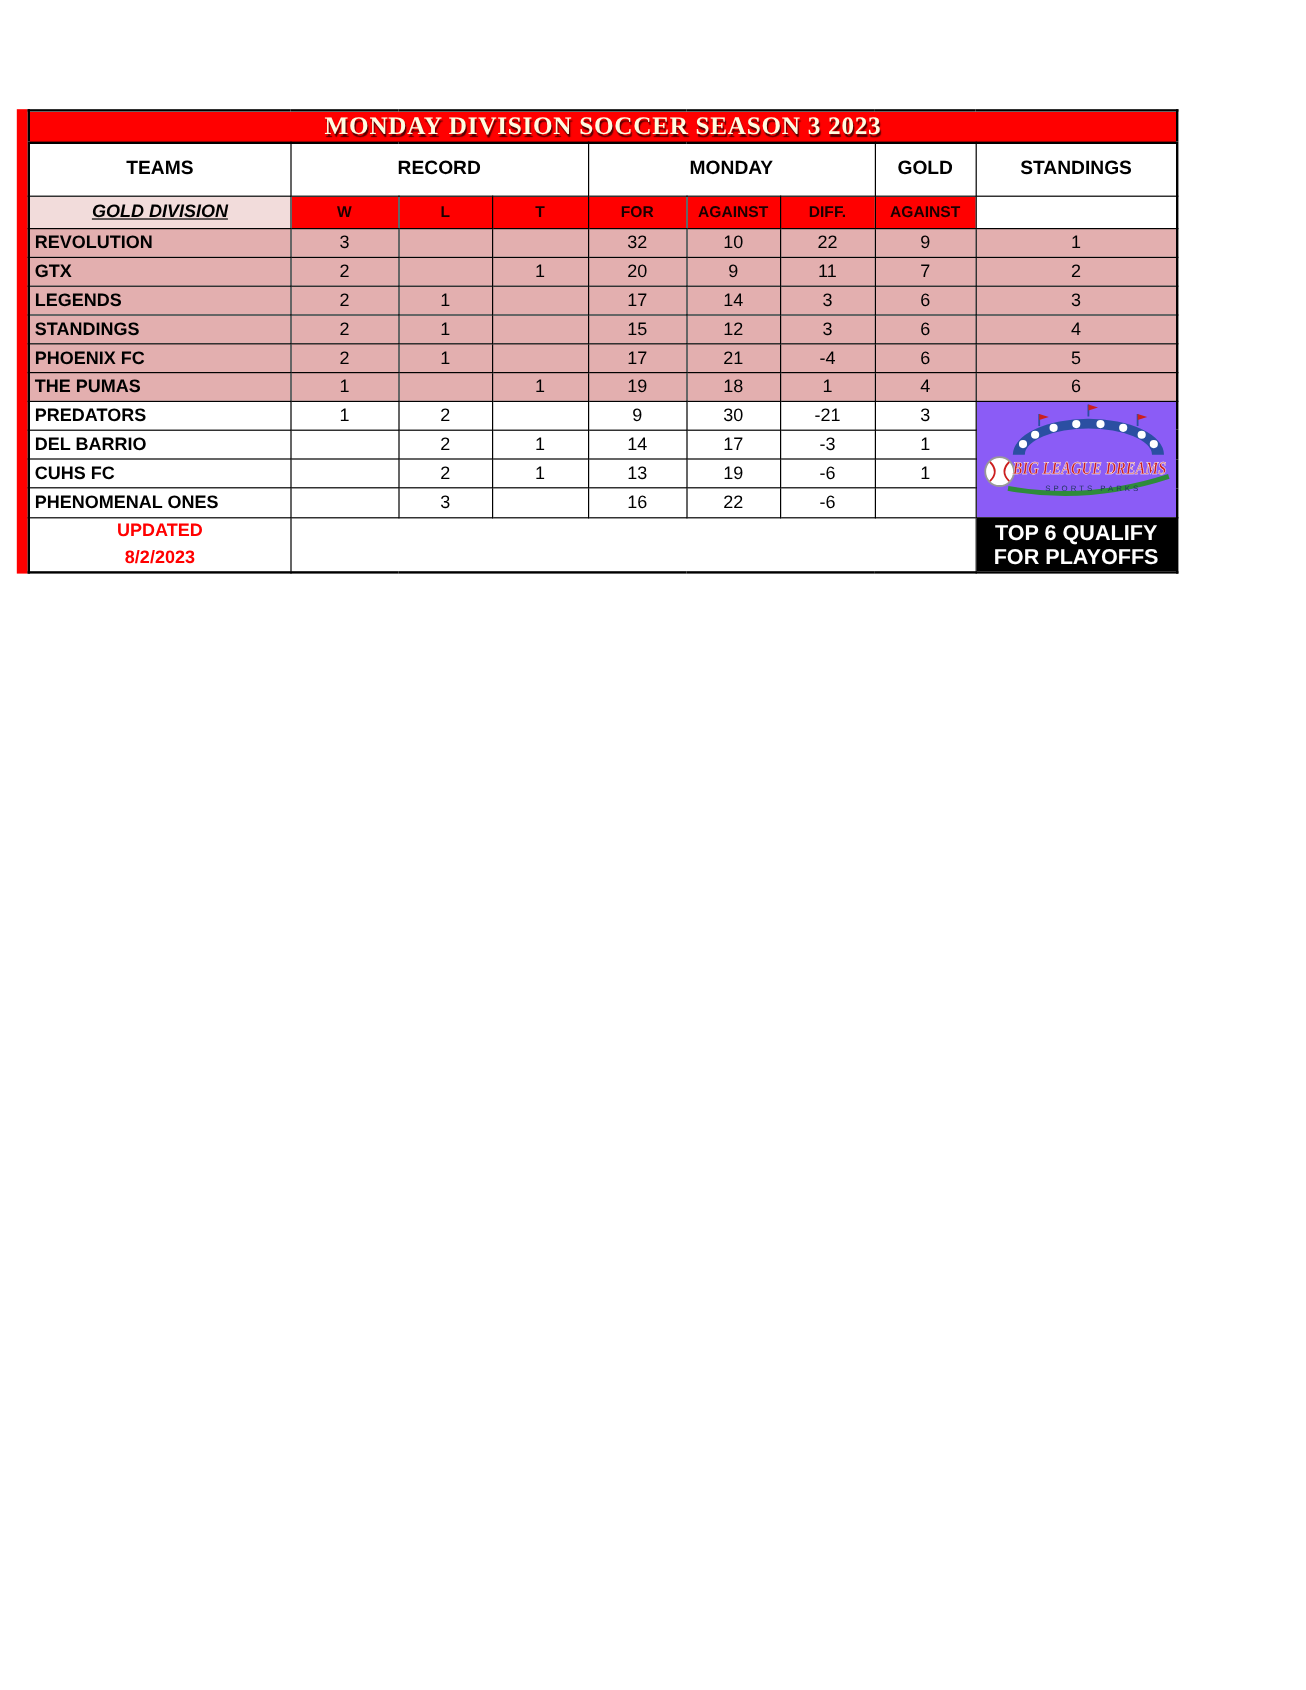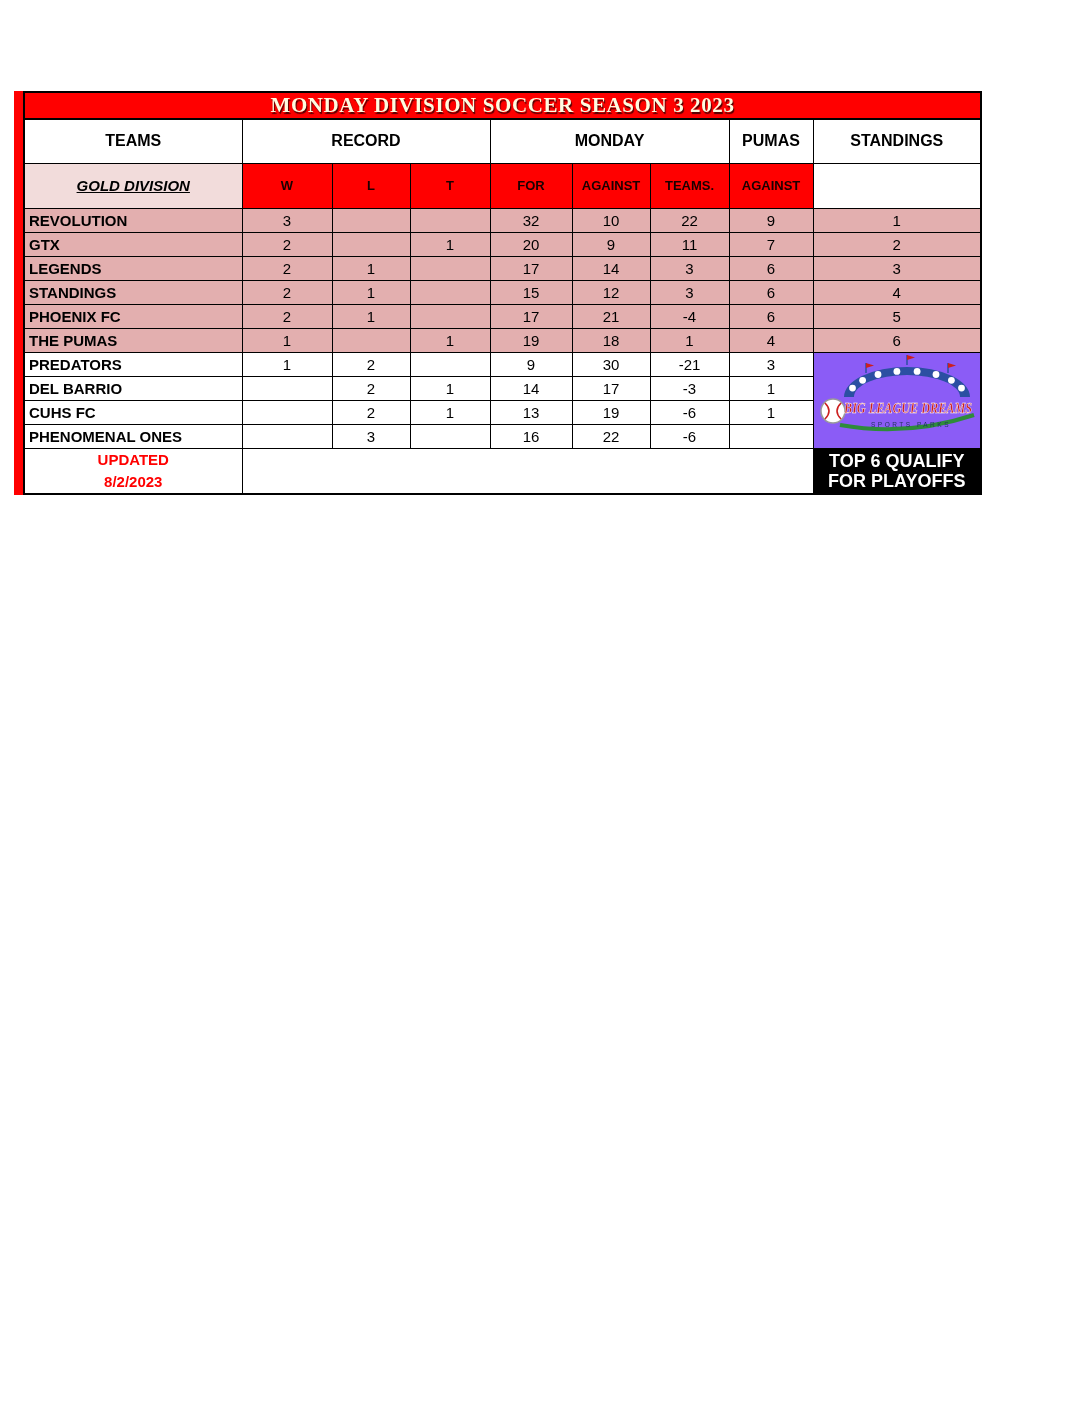--- a/index.html
+++ b/index.html
@@ -23,21 +23,21 @@
   tr.title-row{height:14px;}
   .title-cell{
     background:#ff0000;text-align:center;
     font-family:"Liberation Serif", serif;font-weight:bold;font-size:21px;
     color:#fffbe0;letter-spacing:.6px;
     text-shadow:1px 2px 1px rgba(70,0,0,.95);
     border-bottom:2px solid #000;
   }
   tr.header-row{height:44px;}
   tr.header-row td{font-weight:bold;text-align:center;font-size:16px;background:#fff;}
-  tr.sub-row{height:45px;}
+  tr.sub-row{height:27px;}
   .division-cell{
     background:#f2dcdb;font-weight:bold;font-style:italic;
     text-decoration:underline;text-align:center;font-size:15px;
   }
   .sub-red{
     background:#ff0000;font-weight:bold;font-size:13px;text-align:center;color:#1a0000;
   }
   .sub-blank{background:#ffffff;}
   tr.data-row{height:24px;margin-left:22px;}
   tr.rose td{background:#e3afaf;}
@@ -74,32 +74,32 @@
 
     <tbody>
         <tr class="title-row">
       <td class="title-cell" colspan="9">MONDAY DIVISION SOCCER SEASON 3 2023</td>
     </tr>
 
     <tr class="header-row">
       <td>TEAMS</td>
       <td colspan="3">RECORD</td>
       <td colspan="3">MONDAY</td>
-      <td>PUMAS</td>
+      <td>GOLD</td>
       <td>STANDINGS</td>
     </tr>
 
     <tr class="sub-row">
       <td class="division-cell">GOLD DIVISION</td>
       <td class="sub-red">W</td>
       <td class="sub-red">L</td>
       <td class="sub-red">T</td>
       <td class="sub-red">FOR</td>
       <td class="sub-red">AGAINST</td>
-      <td class="sub-red">TEAMS.</td>
+      <td class="sub-red">DIFF.</td>
       <td class="sub-red">AGAINST</td>
       <td class="sub-blank"></td>
     </tr>
 
     <tr class="data-row rose">
       <td class="team-cell">REVOLUTION</td>
       <td class="num">3</td>
       <td class="num"></td>
       <td class="num"></td>
       <td class="num">32</td>

